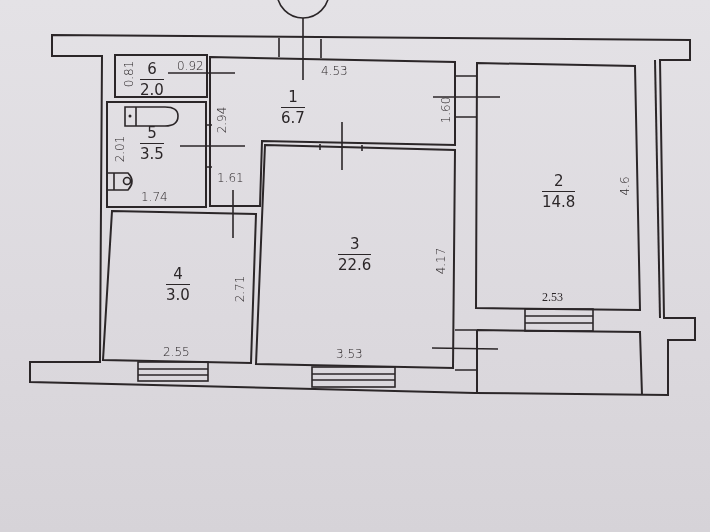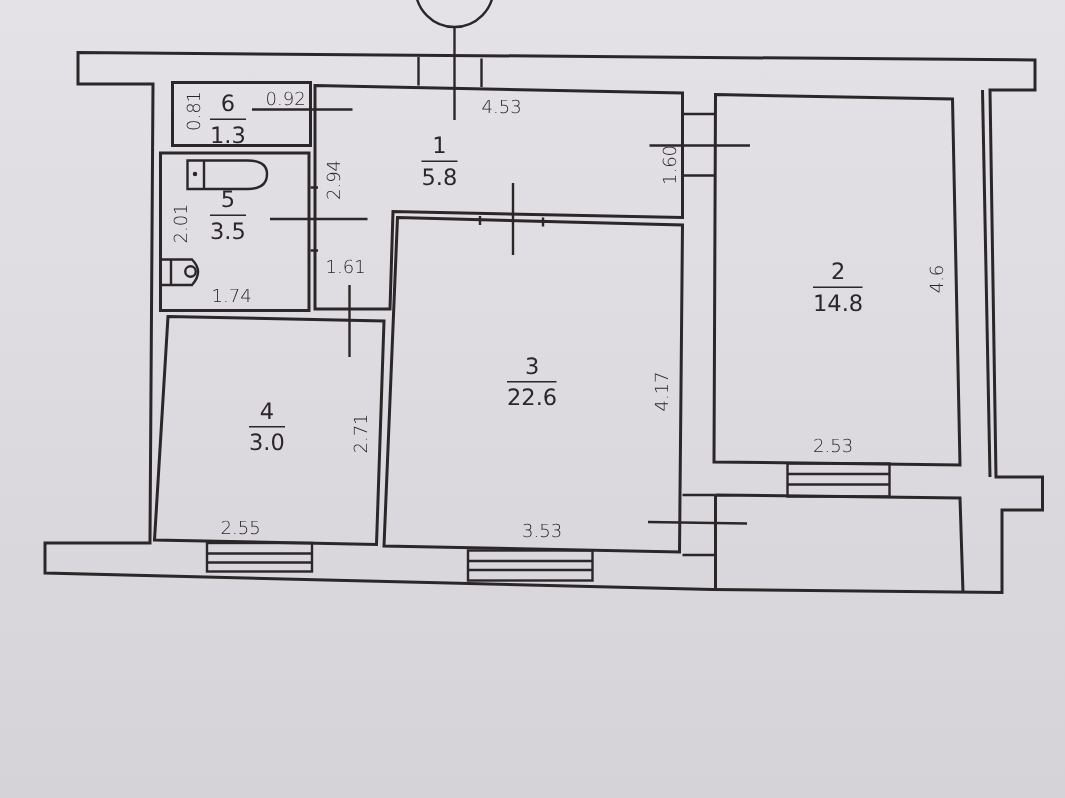--- a/index.html
+++ b/index.html
@@ -77,29 +77,29 @@
     <rect class="thin" x="525" y="309" width="68" height="22"></rect>
     <line class="thin" x1="525" y1="316" x2="593" y2="316"></line>
     <line class="thin" x1="525" y1="323" x2="593" y2="323"></line>
   </g>
 
   <path class="wall" d="M655,60 L660,318"></path>
 </svg>
 
 <div class="room" style="left:140px;top:60px;">
   <span class="num">6</span>
-  <span class="area">1.3</span>
+  <span class="area">2.0</span>
 </div>
 <div class="room" style="left:140px;top:124px;">
   <span class="num">5</span>
   <span class="area">3.5</span>
 </div>
 <div class="room" style="left:281px;top:88px;">
   <span class="num">1</span>
-  <span class="area">5.8</span>
+  <span class="area">6.7</span>
 </div>
 <div class="room" style="left:338px;top:235px;">
   <span class="num">3</span>
   <span class="area">22.6</span>
 </div>
 <div class="room" style="left:542px;top:172px;">
   <span class="num">2</span>
   <span class="area">14.8</span>
 </div>
 <div class="room" style="left:166px;top:265px;">
@@ -108,18 +108,18 @@
 </div>
 
 <span class="lbl dim" style="left:177px;top:60px;">0.92</span>
 <span class="lbl dim rot" style="left:116px;top:68px;">0.81</span>
 <span class="lbl dim" style="left:141px;top:191px;">1.74</span>
 <span class="lbl dim rot" style="left:107px;top:143px;">2.01</span>
 <span class="lbl dim" style="left:321px;top:65px;">4.53</span>
 <span class="lbl dim rot" style="left:209px;top:114px;">2.94</span>
 <span class="lbl dim rot" style="left:433px;top:104px;">1.60</span>
 <span class="lbl dim" style="left:217px;top:172px;">1.61</span>
-<span class="lbl dim" style="left:542px;top:291px;">2.53</span>
+<span class="lbl dim" style="left:542px;top:291px;font-family:Liberation Serif, serif;">2.53</span>
 <span class="lbl dim rot" style="left:615px;top:180px;">4.6</span>
-<span class="lbl dim" style="left:348px;top:348px;text-align:center;">3.53</span>
+<span class="lbl dim" style="left:336px;top:348px;text-align:center;">3.53</span>
 <span class="lbl dim rot" style="left:428px;top:255px;">4.17</span>
-<span class="lbl dim" style="left:147px;top:346px;text-align:center;">2.55</span>
+<span class="lbl dim" style="left:163px;top:346px;text-align:center;">2.55</span>
 <span class="lbl dim rot" style="left:227px;top:283px;">2.71</span>
 
 </body></html>

